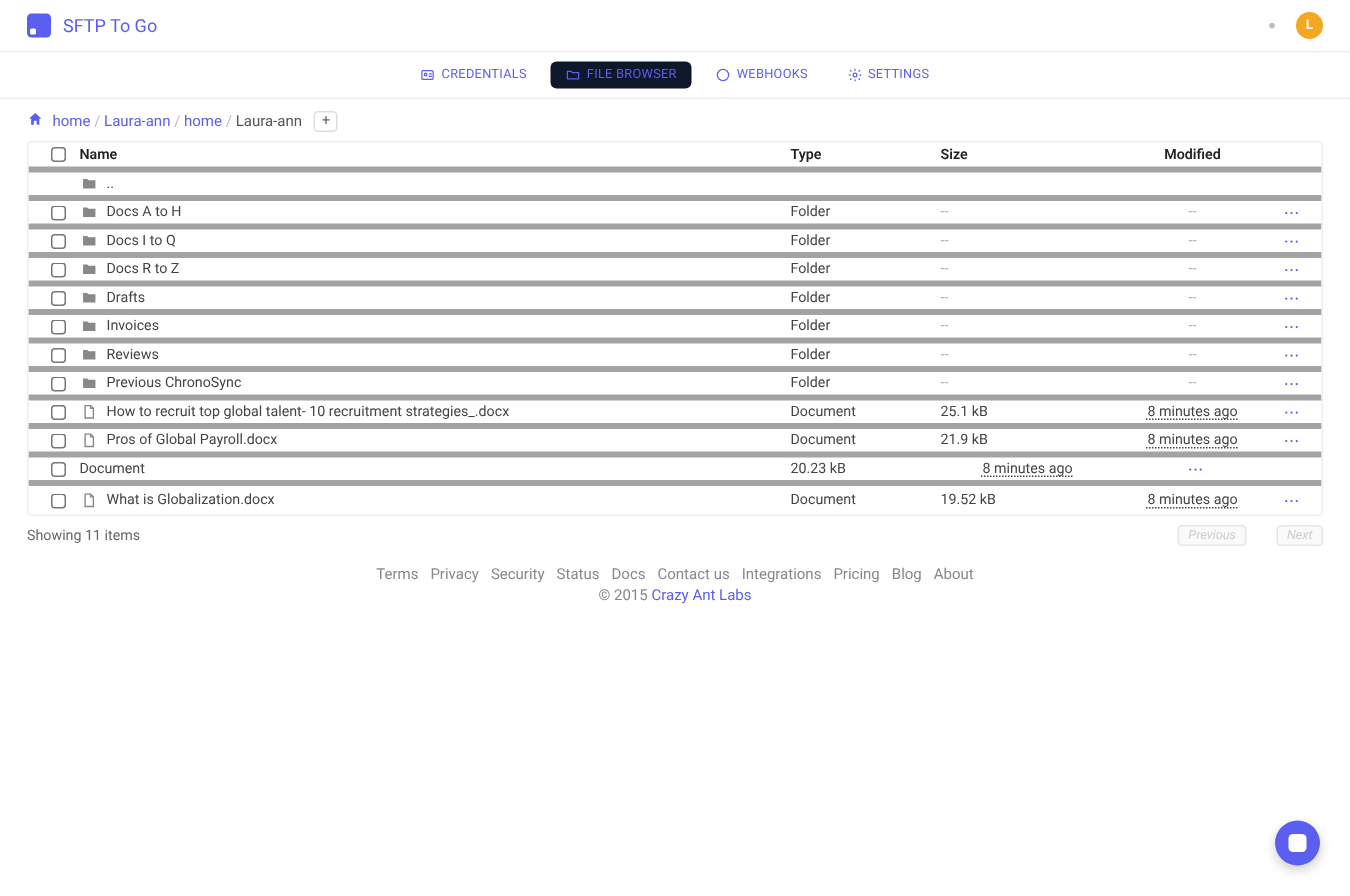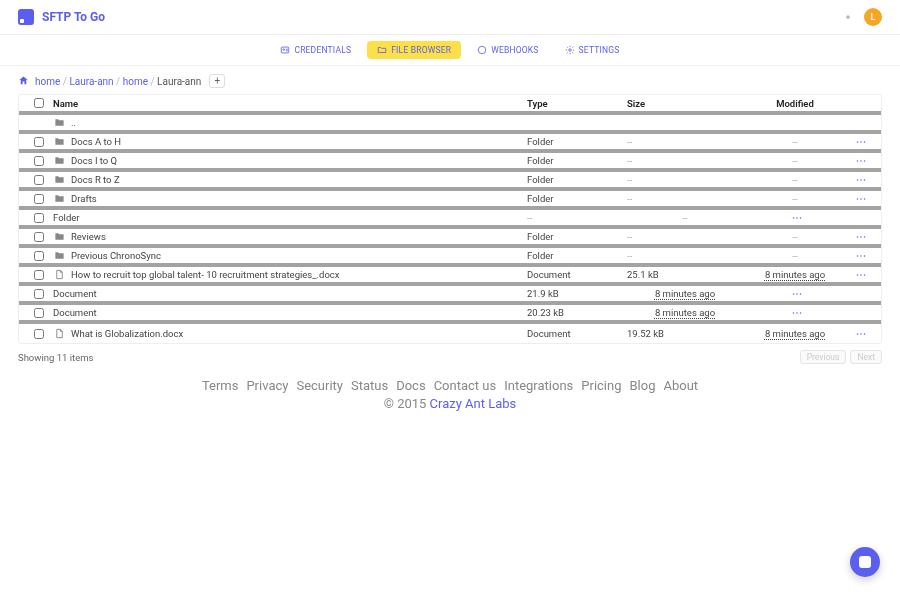--- a/index.html
+++ b/index.html
@@ -23,21 +23,21 @@
       justify-content: space-between;
       padding: 8px 18px;
       border-bottom: 1px solid #eee;
     }
     .brand {
       display: flex;
       align-items: center;
       gap: 8px;
       color: #5B5FEF;
       font-size: 12px;
-      font-weight: 700;
+      font-weight: 400;
     }
     .brand-logo {
       width: 16px;
       height: 16px;
       background: #5B5FEF;
       border-radius: 3px;
       display: inline-flex;
       align-items: flex-end;
       justify-content: flex-start;
       padding: 2px;
@@ -88,21 +88,21 @@
       gap: 4px;
       padding: 4px 10px;
       font-size: 8.5px;
       color: #5B5FEF;
       text-transform: uppercase;
       letter-spacing: .2px;
       border-radius: 4px;
       cursor: pointer;
     }
     .tab.active {
-      background: #fde047;
+      background: #0f172a;
     }
     .tab-icon {
       width:10px;
       height:10px;
       display:inline-flex;
       align-items:center;
       justify-content:center;
     }
     
     .crumb-row {
@@ -188,34 +188,34 @@
     }
     
     .pager-row {
       display: flex;
       align-items: center;
       justify-content: space-between;
       padding: 6px 18px 10px;
       font-size: 9.5px;
       color: #666;
     }
-    .pager-btns { display:flex; gap:4px; }
+    .pager-btns { display:flex; gap:20px;font-style:italic; }
     .pager-btn {
       border:1px solid #e5e5e5;
       border-radius:3px;
       padding: 1px 6px;
       font-size: 8.5px;
       color:#ccc;
       background:#fafafa;
     }
     
     .footer {
       text-align: center;
       padding: 4px 0 10px;
-      font-size: 13px;
+      font-size: 10px;
       color: #888;
     }
     .footer-links a, .footer-links span {
       color: #888;
       text-decoration: none;
       margin: 0 4px;
       cursor: pointer;
     }
     .footer-copy { margin-top: 3px; }
     .footer-copy .brand-link { color: #5B5FEF; }
@@ -425,20 +425,28 @@
               <circle cx="5" cy="12" r="1.5"></circle>
               <circle cx="12" cy="12" r="1.5"></circle>
               <circle cx="19" cy="12" r="1.5"></circle>
             </svg>
           </div>
         </div>
         <div class="row">
           <div class="col-check">
             <input type="checkbox" style="">
           </div>
+          <div class="col-name">
+            <span class="file-icon">
+              <svg viewBox="0 0 24 24" width="11" height="11" fill="currentColor">
+                <path d="M3 5h6l2 2h10v12H3z"></path>
+              </svg>
+            </span>
+            <span>Invoices</span>
+          </div>
           <div>Folder</div>
           <div><span class="muted">--</span></div>
           <div class="col-modified"><span class="muted">--</span></div>
           <div class="col-actions">
             <svg viewBox="0 0 24 24" width="12" height="12" fill="currentColor">
               <circle cx="5" cy="12" r="1.5"></circle>
               <circle cx="12" cy="12" r="1.5"></circle>
               <circle cx="19" cy="12" r="1.5"></circle>
             </svg>
           </div>
@@ -509,20 +517,29 @@
             <svg viewBox="0 0 24 24" width="12" height="12" fill="currentColor">
               <circle cx="5" cy="12" r="1.5"></circle>
               <circle cx="12" cy="12" r="1.5"></circle>
               <circle cx="19" cy="12" r="1.5"></circle>
             </svg>
           </div>
         </div>
         <div class="row">
           <div class="col-check">
             <input type="checkbox" style="">
+          </div>
+          <div class="col-name">
+            <span class="file-icon">
+              <svg viewBox="0 0 24 24" width="11" height="11" fill="none" stroke="currentColor" stroke-width="2">
+                <path d="M6 3h8l4 4v14H6z"></path>
+                <path d="M14 3v4h4"></path>
+              </svg>
+            </span>
+            <span>Pros of Global Payroll.docx</span>
           </div>
           <div>Document</div>
           <div>21.9 kB</div>
           <div class="col-modified"><span class="time-link">8 minutes ago</span></div>
           <div class="col-actions">
             <svg viewBox="0 0 24 24" width="12" height="12" fill="currentColor">
               <circle cx="5" cy="12" r="1.5"></circle>
               <circle cx="12" cy="12" r="1.5"></circle>
               <circle cx="19" cy="12" r="1.5"></circle>
             </svg>

